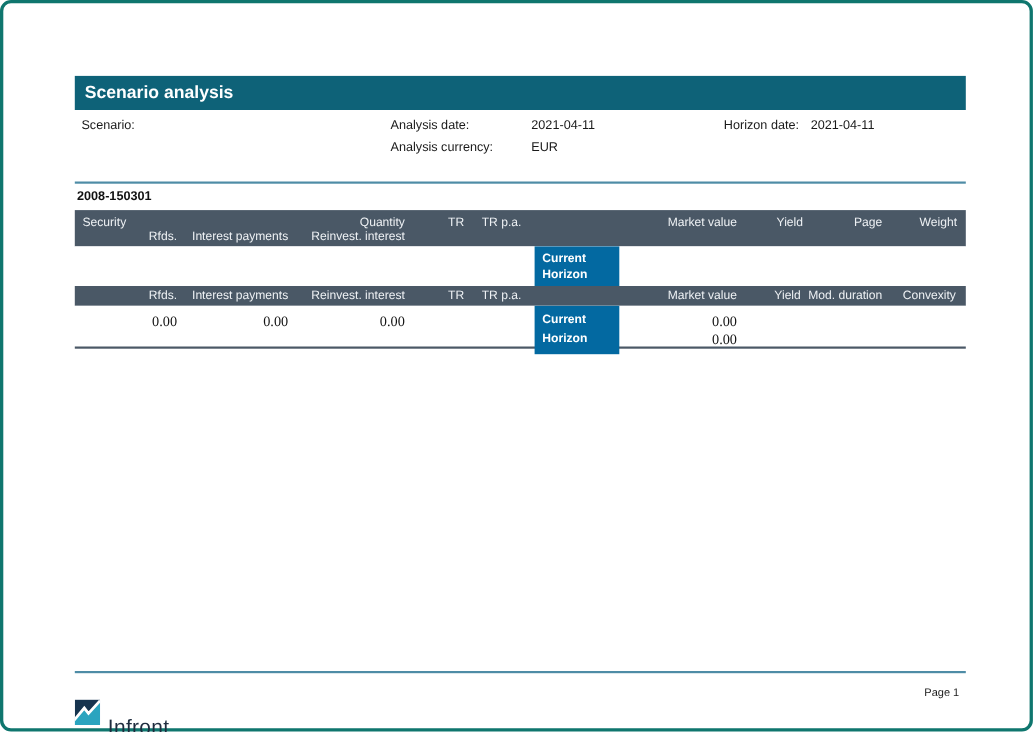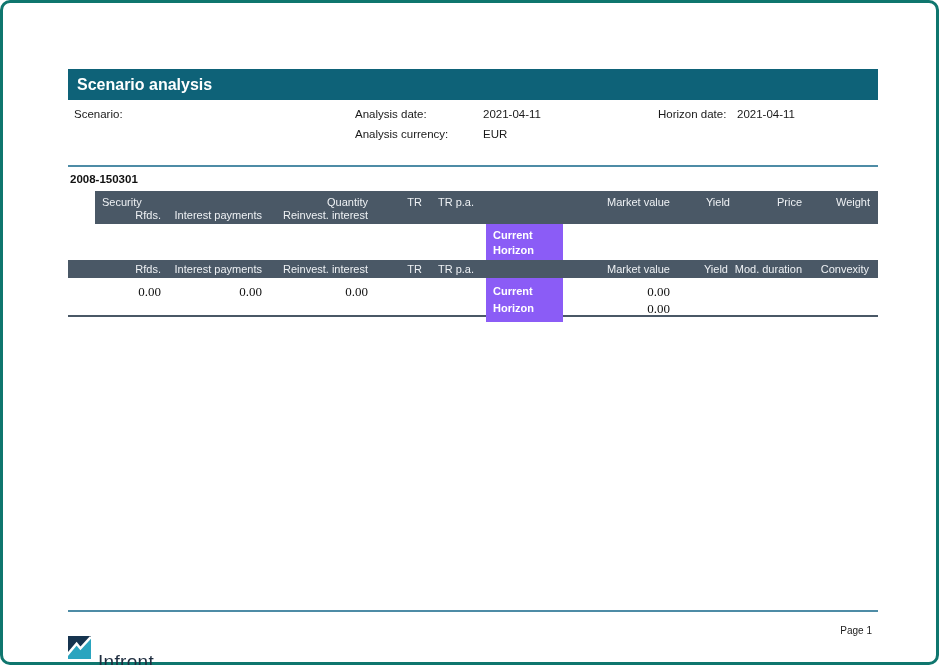--- a/index.html
+++ b/index.html
@@ -23,21 +23,21 @@
   
   .rule{position:absolute;left:65px;width:810px;height:2px;background:#4e8ca6;}
   .rule-top{top:162px;}
   .rule-bottom{top:607px;}
 
   .section-title{position:absolute;left:67px;top:170px;font-size:11.5px;font-weight:bold;color:#111;}
 
   
   .table{position:absolute;left:65px;top:188px;width:810px;}
   .thead{position:relative;background:#4a5866;color:#eef1f4;font-size:11px;}
-  .thead1{height:33px;margin-left:27px;}
+  .thead1{height:33px;}
   .thead2{height:18px;}
   .thead span{position:absolute;white-space:nowrap;}
   .h-security{left:7px;top:5px;}
   .h-quantity{right:510px;top:5px;}
   .h-tr-1{right:456px;top:5px;}
   .h-trpa-1{right:404px;top:5px;}
   .h-mkt-1{right:208px;top:5px;}
   .h-yield-1{right:148px;top:5px;}
   .h-price{right:76px;top:5px;}
   .h-weight{right:8px;top:5px;}
@@ -52,21 +52,21 @@
   .h-trpa-2{right:404px;top:3px;}
   .h-mkt-2{right:208px;top:3px;}
   .h-yield-2{right:150px;top:3px;}
   .h-modur-2{right:76px;top:3px;}
   .h-convex-2{right:9px;top:3px;}
 
   .rowarea{position:relative;background:#fff;}
   .row1{height:36px;}
   .row2{height:37px;border-bottom:2px solid #4a5866;}
 
-  .midcell{position:absolute;left:418px;width:77px;background:#8b5cf6;color:#ffffff;
+  .midcell{position:absolute;left:418px;width:77px;background:#0369a1;color:#ffffff;
     font-size:11px;font-weight:bold;box-sizing:border-box;padding-left:7px;z-index:2;}
   .mc1{top:0;height:36px;padding-top:4px;line-height:15px;}
   .mc2{top:0;height:44px;padding-top:5px;line-height:17px;}
   .midcell div{white-space:nowrap;}
 
   .val{position:absolute;font-size:13px;color:#111;white-space:nowrap;font-family:Liberation Serif, serif;}
   .v-rfds{right:717px;top:6px;}
   .v-intpay{right:616px;top:6px;}
   .v-reinv{right:510px;top:6px;}
   .v-mkt-cur{right:208px;top:6px;}
@@ -98,21 +98,21 @@
 
   <div class="table">
 
     <div class="thead thead1">
       <span class="h-security">Security</span>
       <span class="h-quantity">Quantity</span>
       <span class="h-tr-1">TR</span>
       <span class="h-trpa-1">TR p.a.</span>
       <span class="h-mkt-1">Market value</span>
       <span class="h-yield-1">Yield</span>
-      <span class="h-price">Price</span>
+      <span class="h-price">Page</span>
       <span class="h-weight">Weight</span>
       <span class="h-rfds-1">Rfds.</span>
       <span class="h-intpay-1">Interest payments</span>
       <span class="h-reinv-1">Reinvest. interest</span>
     </div>
 
     <div class="rowarea row1">
       <div class="midcell mc1">
         <div>Current</div>
         <div>Horizon</div>

